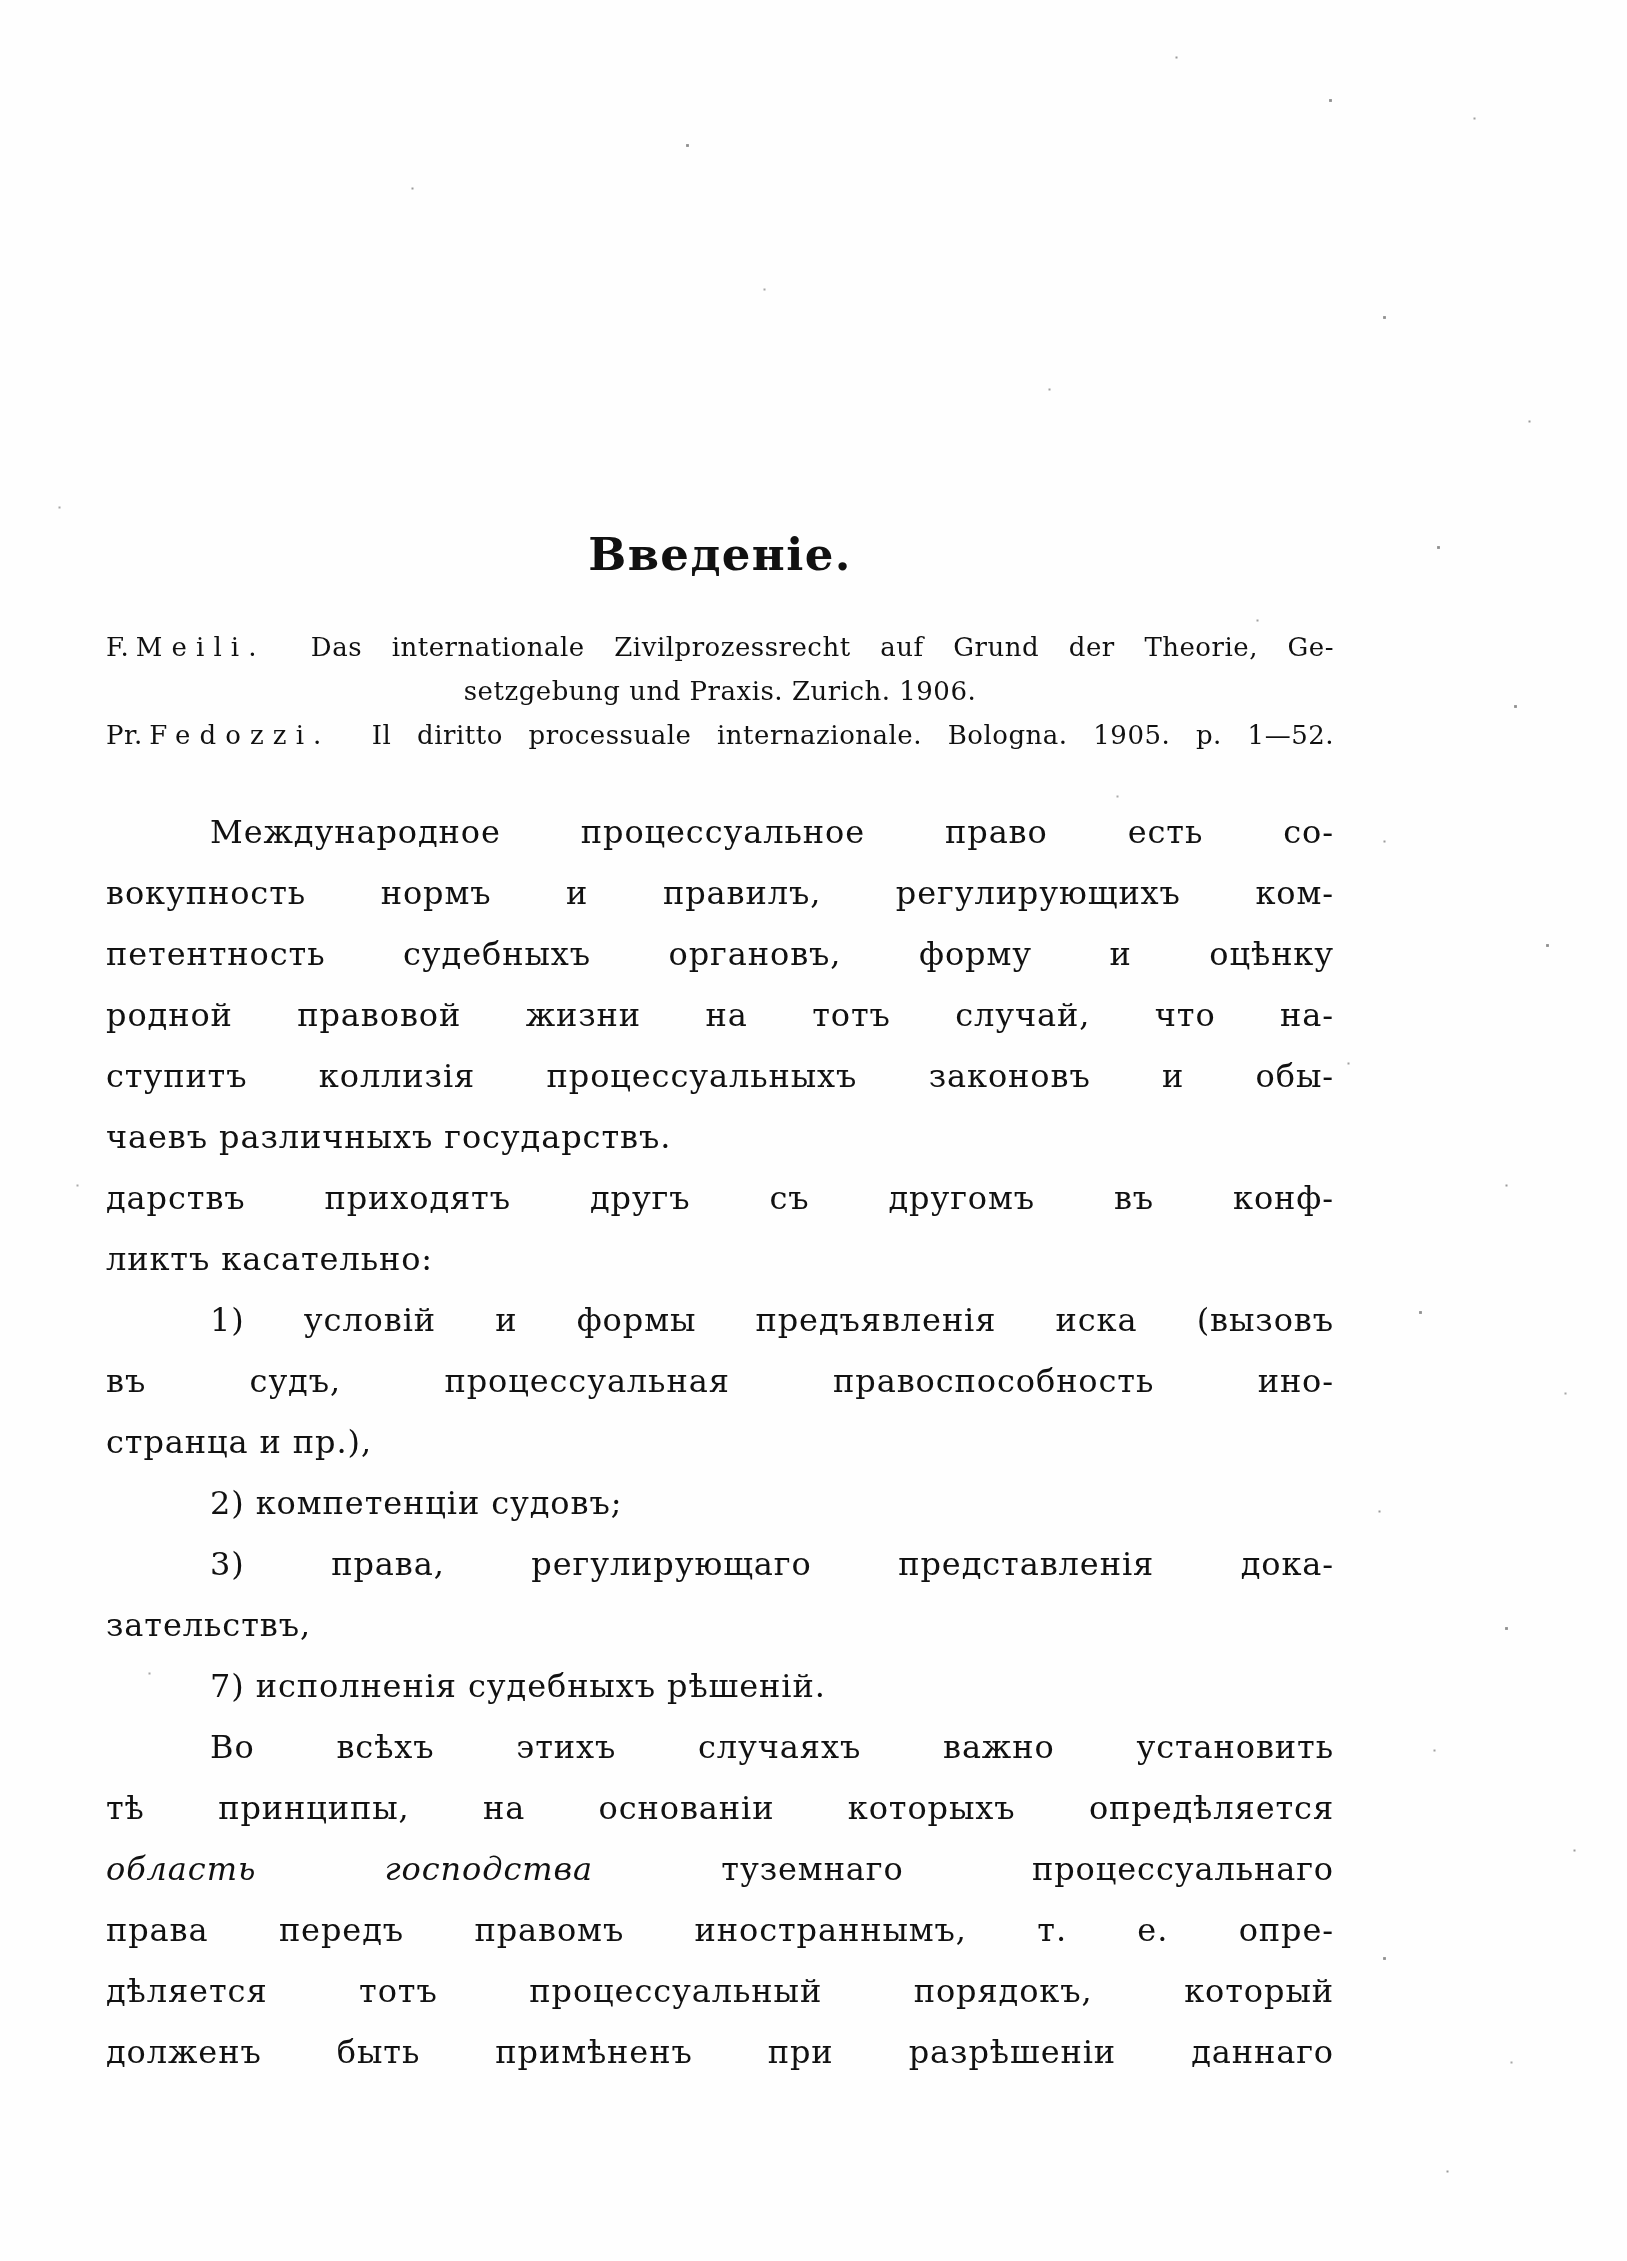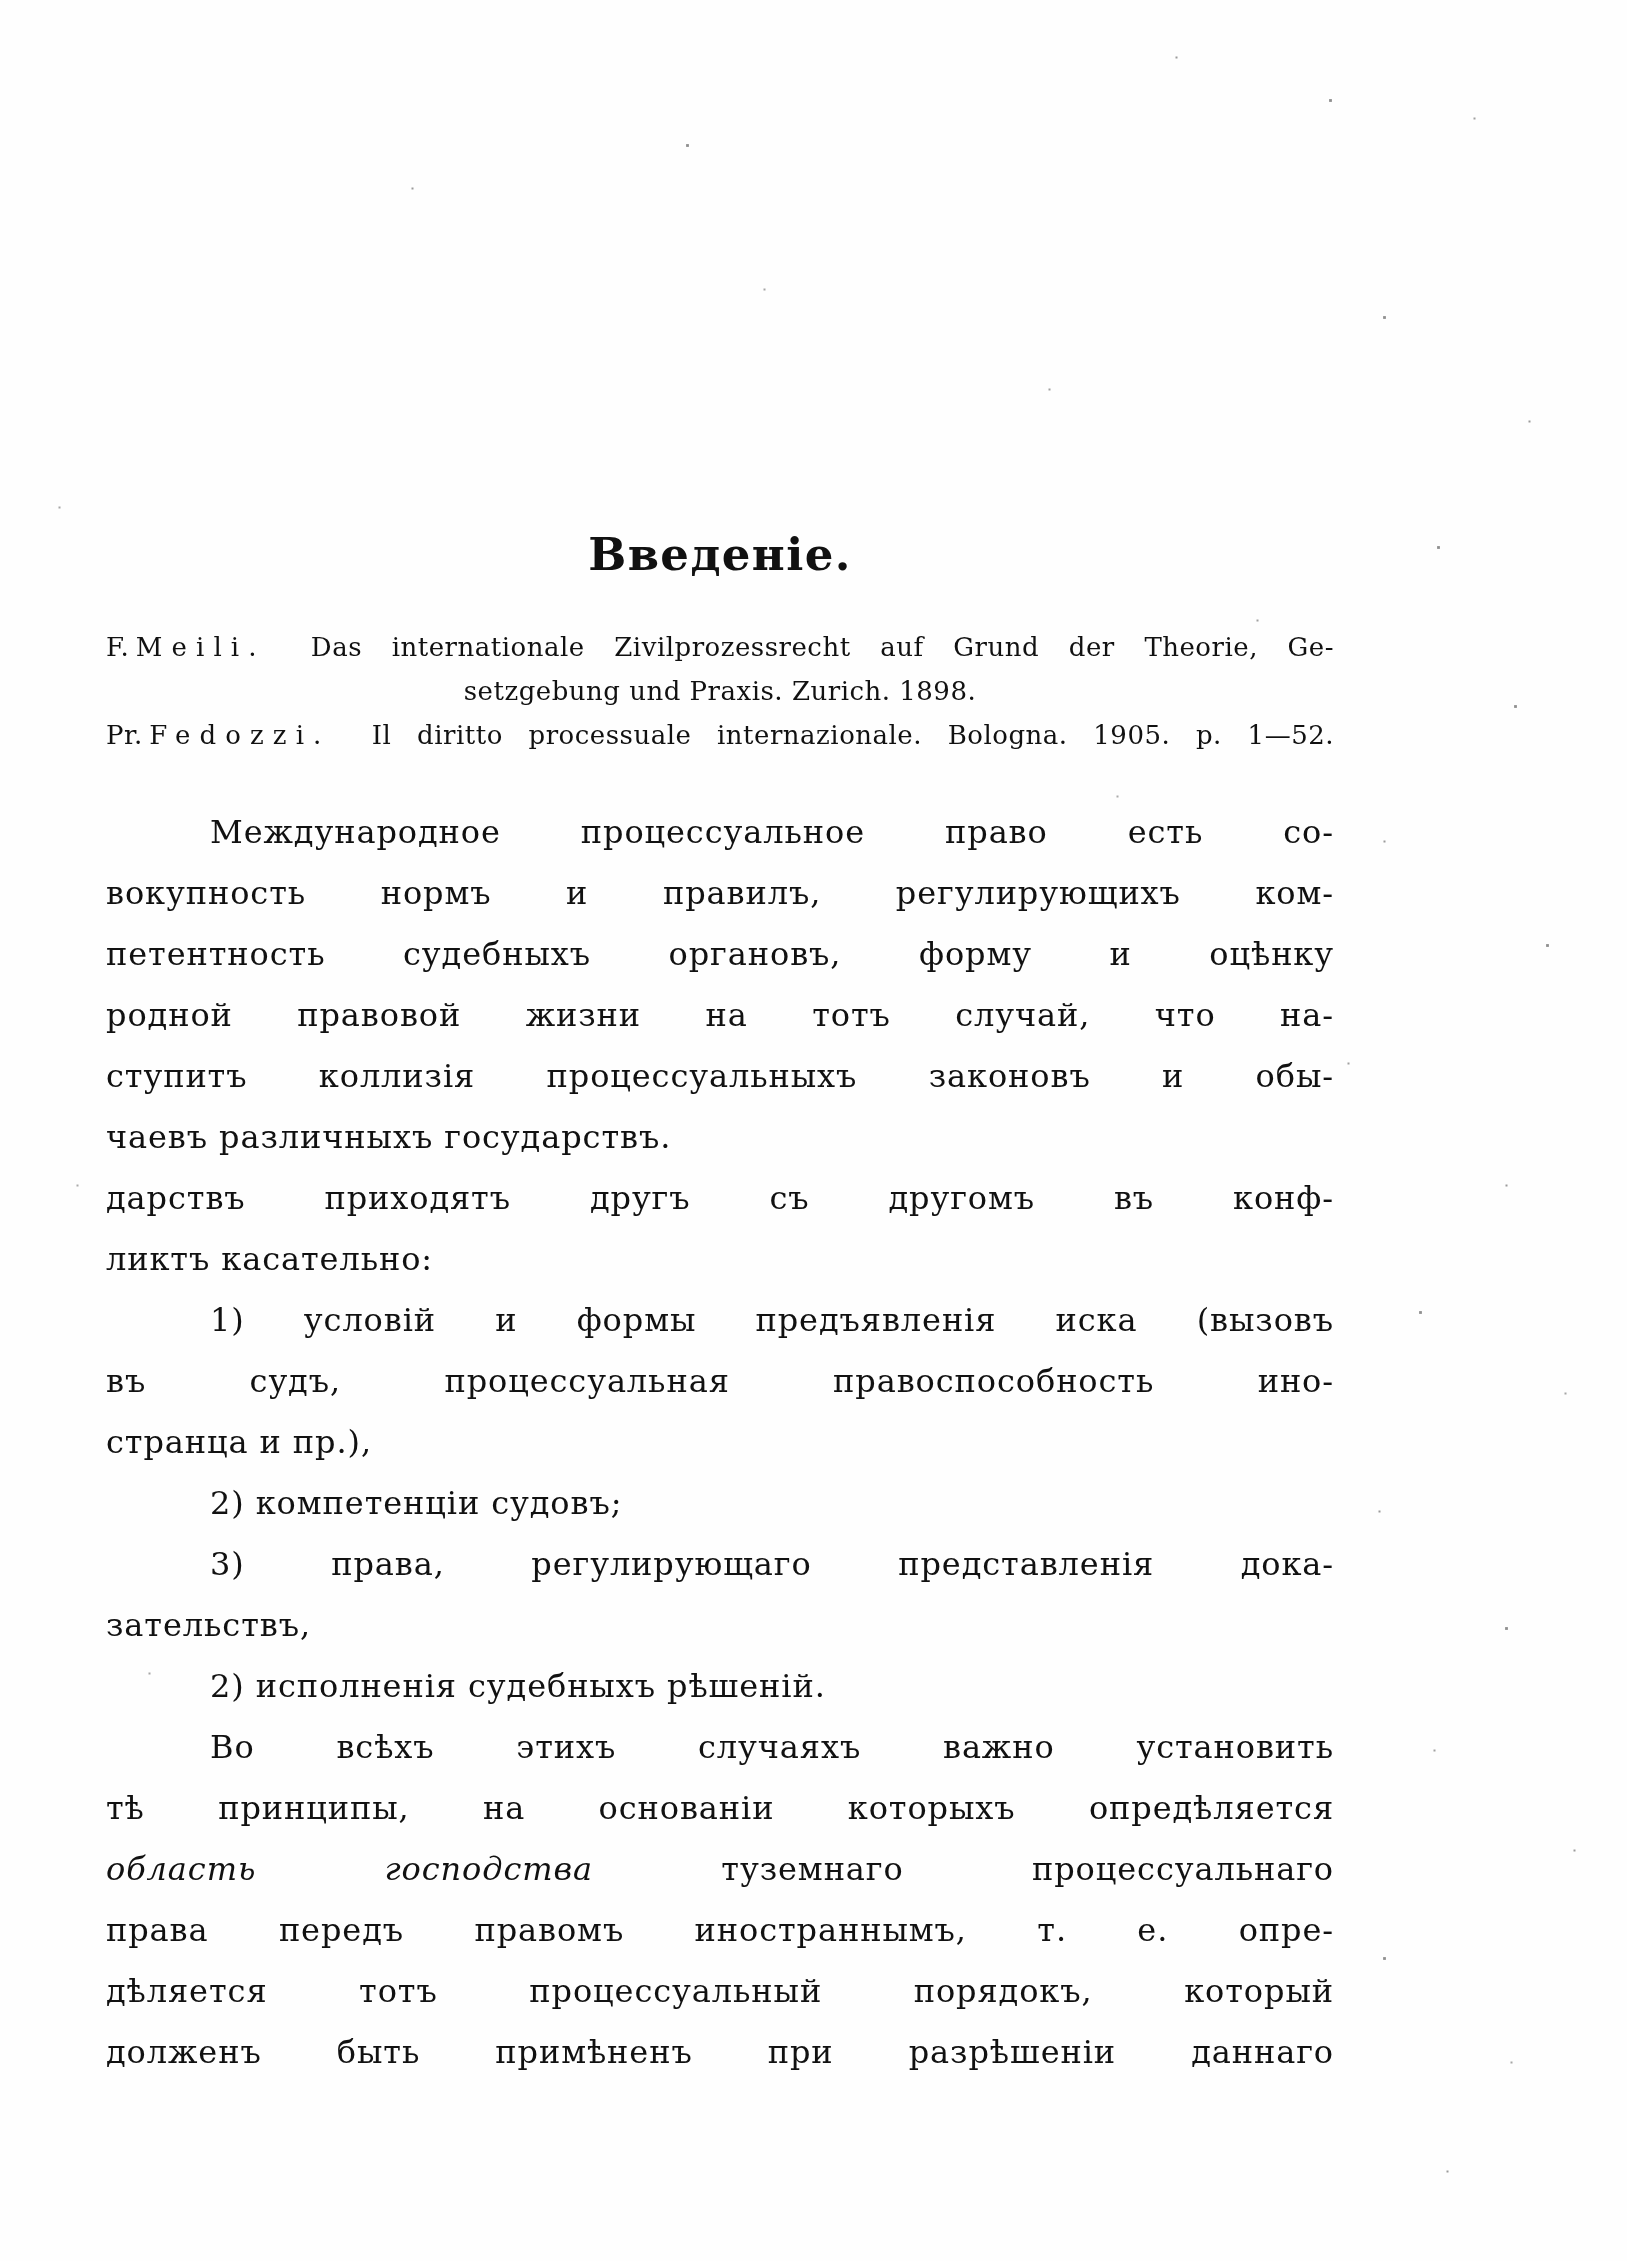--- a/index.html
+++ b/index.html
@@ -85,21 +85,21 @@
 <div class="textblock">
 
   <h1 class="title">Введеніе.</h1>
 
 
   <div class="biblio">
     <div class="bib">
       <span class="bib-prefix">F.</span><span class="bib-author">Meili.</span>
       <span>Das internationale Zivilprozessrecht auf Grund der Theorie, Ge-</span>
     </div>
-    <div class="bib center">setzgebung und Praxis. Zurich. 1898.</div>
+    <div class="bib center">setzgebung und Praxis. Zurich. 1906.</div>
     <div class="bib">
       <span class="bib-prefix">Pr.</span><span class="bib-author">Fedozzi.</span>
       <span>Il diritto processuale internazionale. Bologna. 1905. p. 1—52.</span>
     </div>
   </div>
 
   <div class="bodytext">
     <div class="line ind">Международное процессуальное право есть со-</div>
     <div class="line">вокупность нормъ и правилъ, регулирующихъ ком-</div>
     <div class="line">петентность судебныхъ органовъ, форму и оцѣнку</div>
@@ -107,21 +107,21 @@
     <div class="line">ступитъ коллизія процессуальныхъ законовъ и обы-</div>
     <div class="line end">чаевъ различныхъ государствъ.</div>
     <div class="line">дарствъ приходятъ другъ съ другомъ въ конф-</div>
     <div class="line end">ликтъ касательно:</div>
     <div class="line ind">1) условій и формы предъявленія иска (вызовъ</div>
     <div class="line">въ судъ, процессуальная правоспособность ино-</div>
     <div class="line end">странца и пр.),</div>
     <div class="line ind end">2) компетенціи судовъ;</div>
     <div class="line ind">3) права, регулирующаго представленія дока-</div>
     <div class="line end">зательствъ,</div>
-    <div class="line ind end">2) исполненія судебныхъ рѣшеній.</div>
+    <div class="line ind end">7) исполненія судебныхъ рѣшеній.</div>
     <div class="line ind">Во всѣхъ этихъ случаяхъ важно установить</div>
     <div class="line">тѣ принципы, на основаніи которыхъ опредѣляется</div>
     <div class="line">
       <em>область господства</em>
       <span>туземнаго процессуальнаго</span>
     </div>
     <div class="line">права передъ правомъ иностраннымъ, т. е. опре-</div>
     <div class="line">дѣляется тотъ процессуальный порядокъ, который</div>
     <div class="line">долженъ быть примѣненъ при разрѣшеніи даннаго</div>
 

